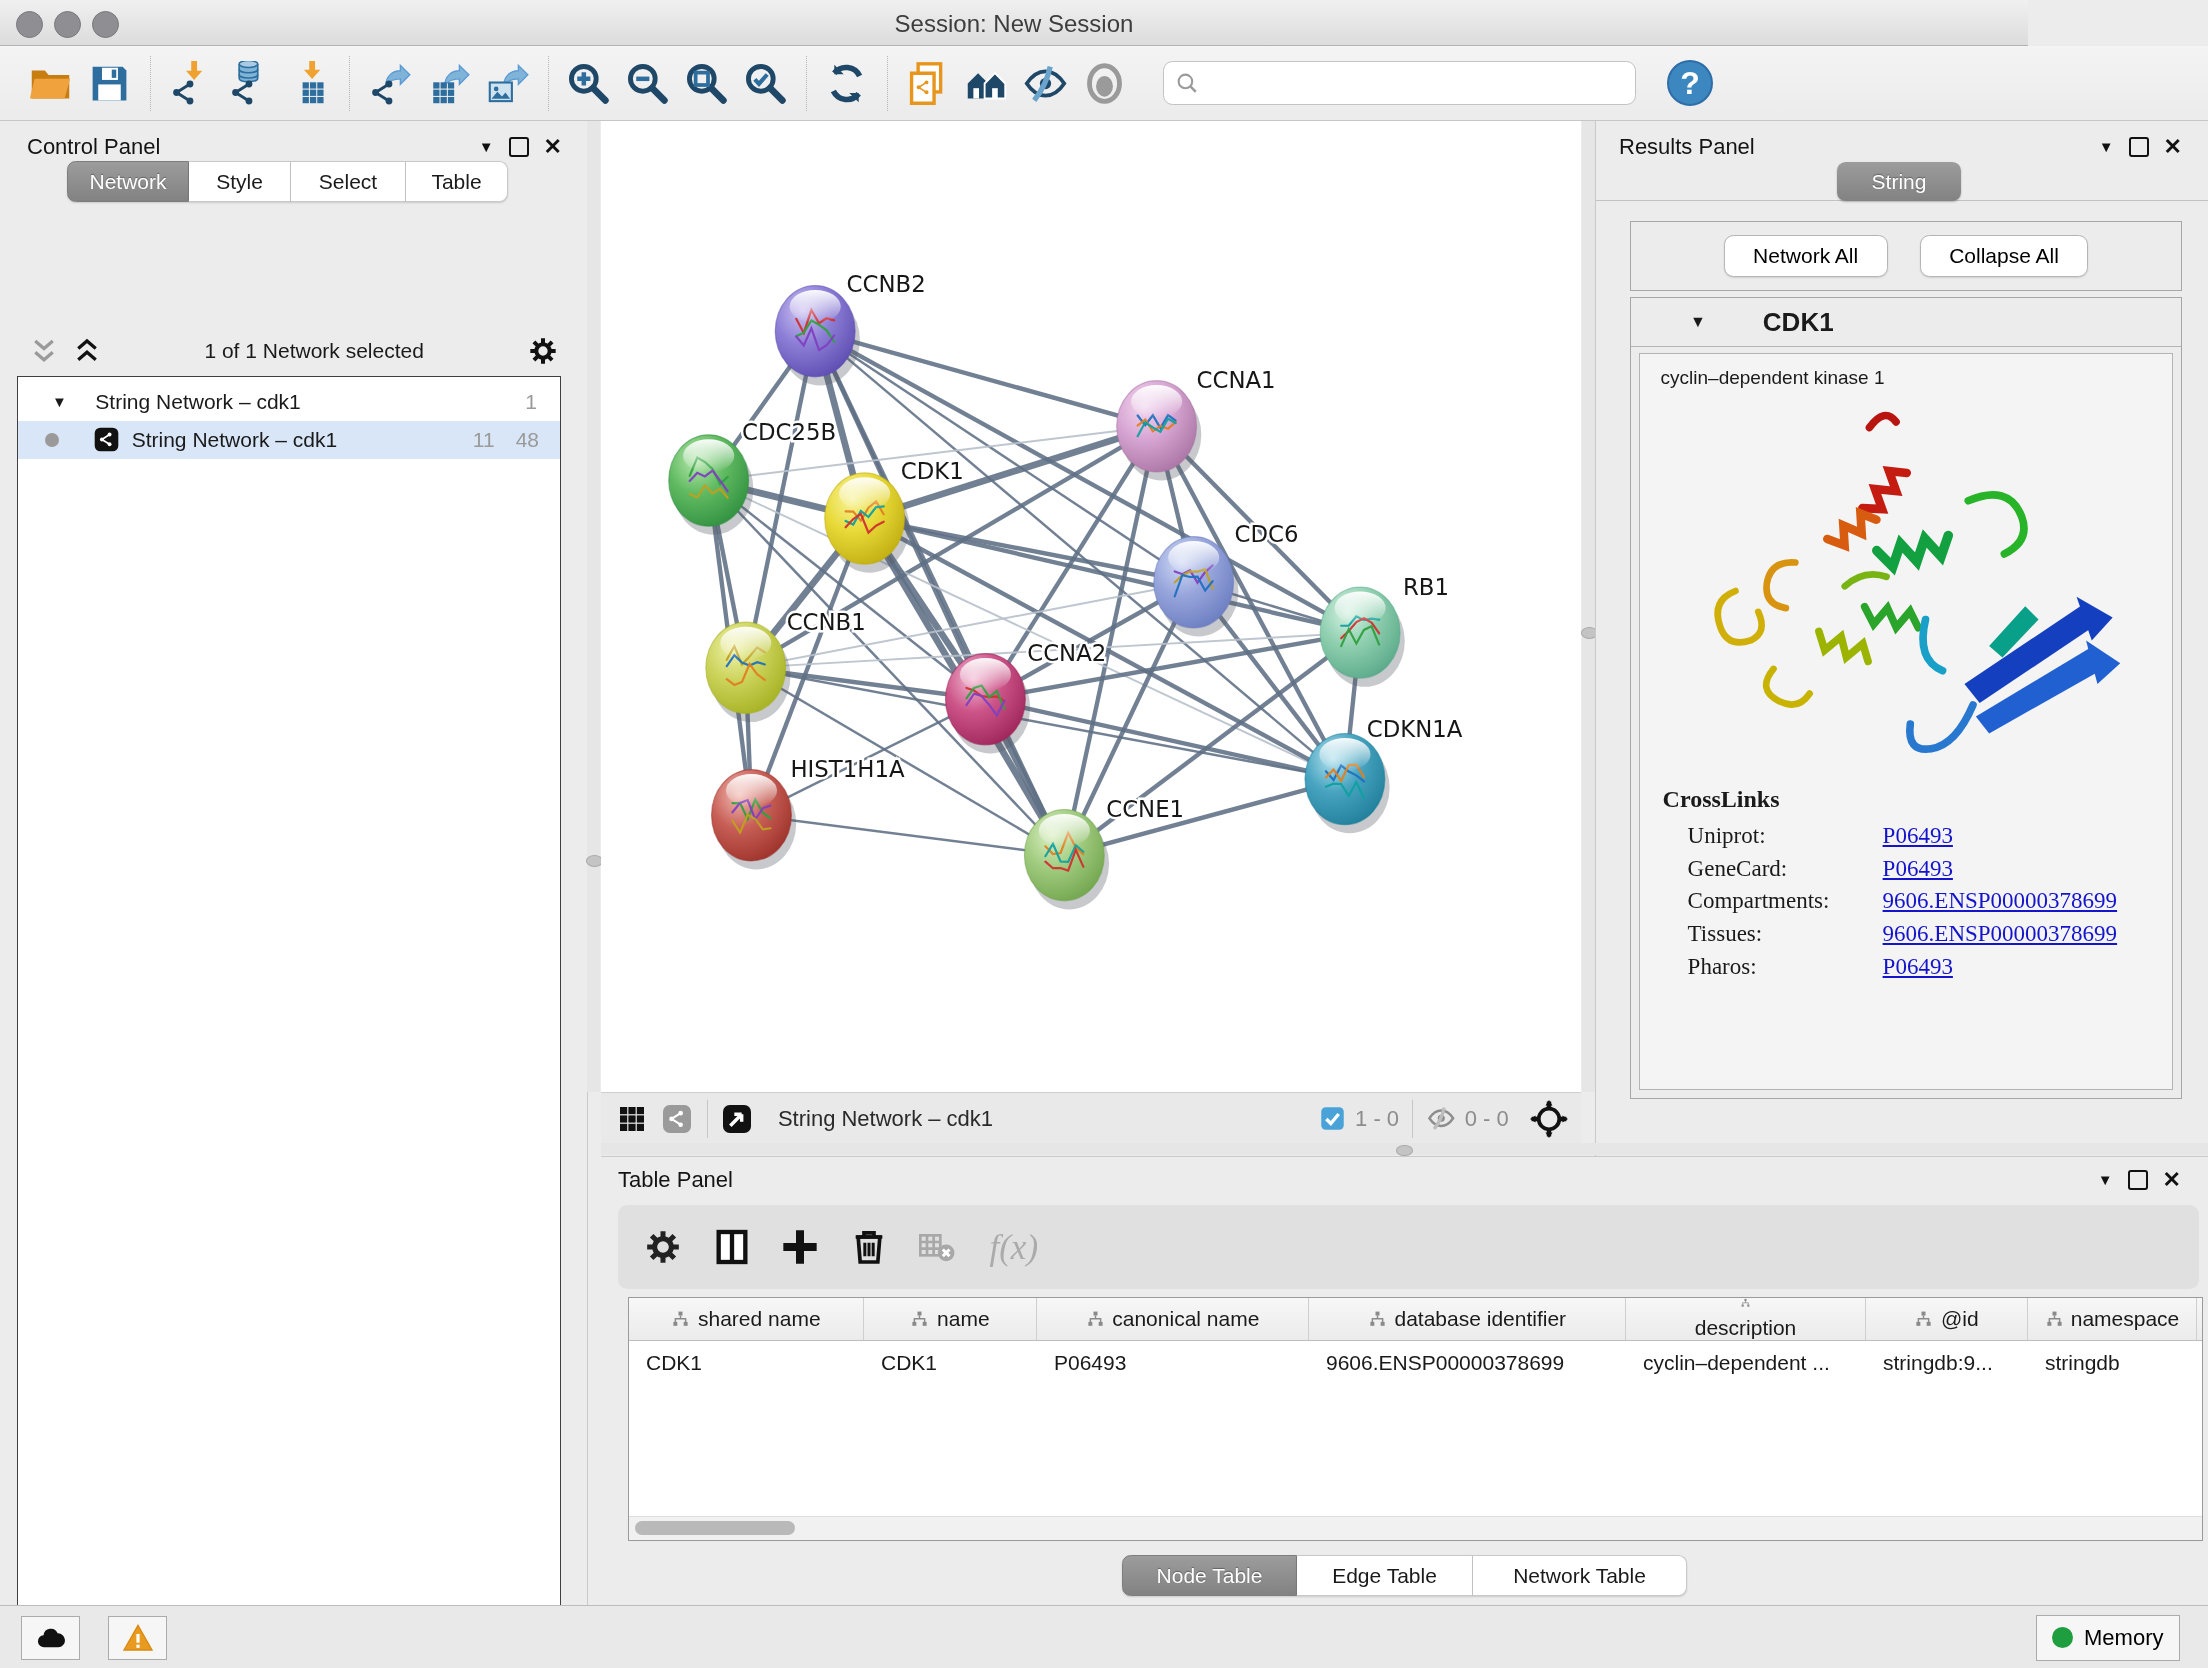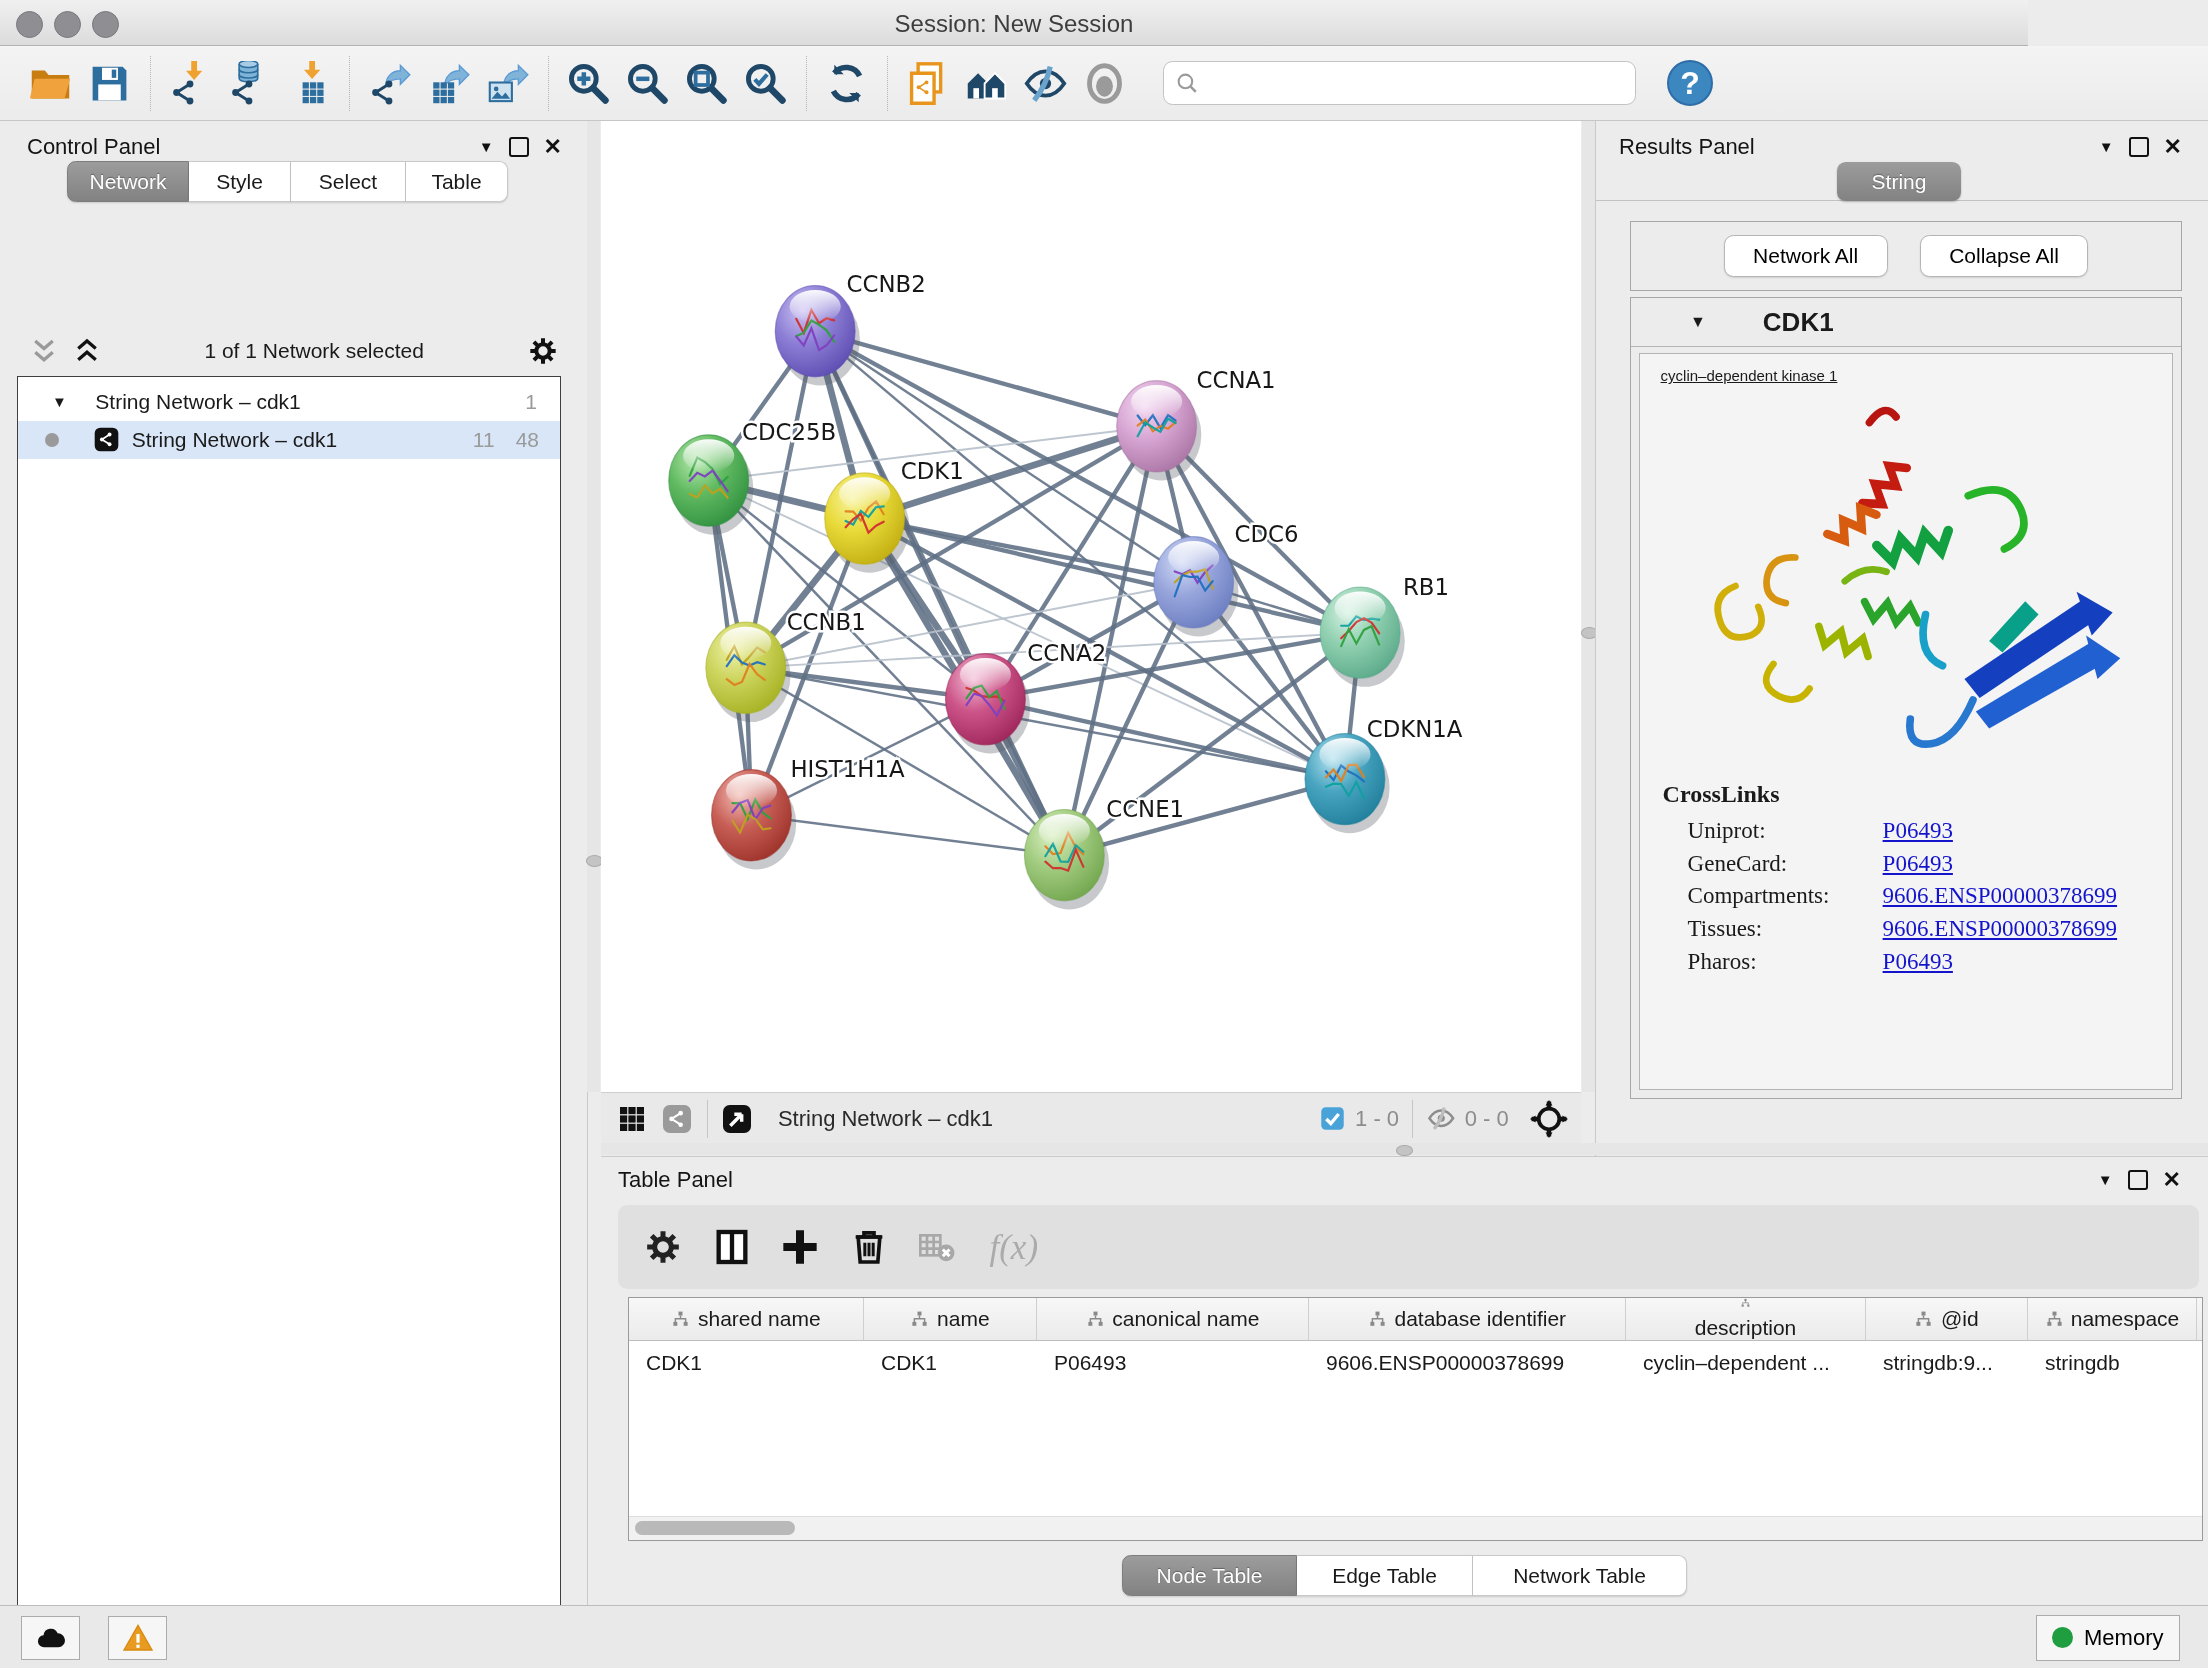--- a/index.html
+++ b/index.html
@@ -75,21 +75,21 @@
     display:flex;align-items:center;justify-content:center;gap:32px;box-sizing:border-box;}
   .rbtn{height:42px;padding:0 28.5px;background:#fff;border:1.4px solid #b5b5b5;border-radius:9.5px;
     font-size:21px;display:flex;align-items:center;box-shadow:0 1px 1.9px rgba(0,0,0,.12);}
   #rbox2{position:absolute;left:34px;top:176px;width:552px;height:802px;border:1.9px solid #a6a6a6;
     box-sizing:border-box;background:#ececec;}
   #rgenehead{height:48px;display:flex;align-items:center;border-bottom:1px solid #b4b4b4;}
   #rgenehead .tri{margin-left:59px;font-size:16px;}
   #rgenehead .g{margin-left:57px;font-weight:bold;font-size:26px;}
   #rcontent{position:absolute;left:7.6px;top:55px;right:7.6px;bottom:7.6px;background:#f4f4f4;
     border:1px solid #b4b4b4;overflow:hidden;}
-  #rdesc{margin:13.3px 0 0 21px;font-size:15px;text-decoration:underline;}
+  #rdesc{margin:13.3px 0 0 21px;font-size:19px;}
   #protein{display:block;margin:11.4px auto 0 auto;}
   #xlinks{margin:5.7px 0 0 23px;font-family:"Liberation Serif",serif;font-size:23px;}
   #xlinks .xt{font-weight:bold;font-size:24px;margin-bottom:9.5px;}
   .xrow{display:flex;margin:6.7px 0 6.7px 25px;}
   .xrow .xl{width:195px;}
   .xrow a{color:#1414cc;}
   
   #tpanel{left:601px;top:1156px;width:1607px;height:450px;background:#ececec;}
   #tphead{position:absolute;left:17px;right:27px;top:7.6px;height:32px;}
   #ttools{position:absolute;left:17px;top:49px;width:1581px;height:84px;background:#e0e0e0;

